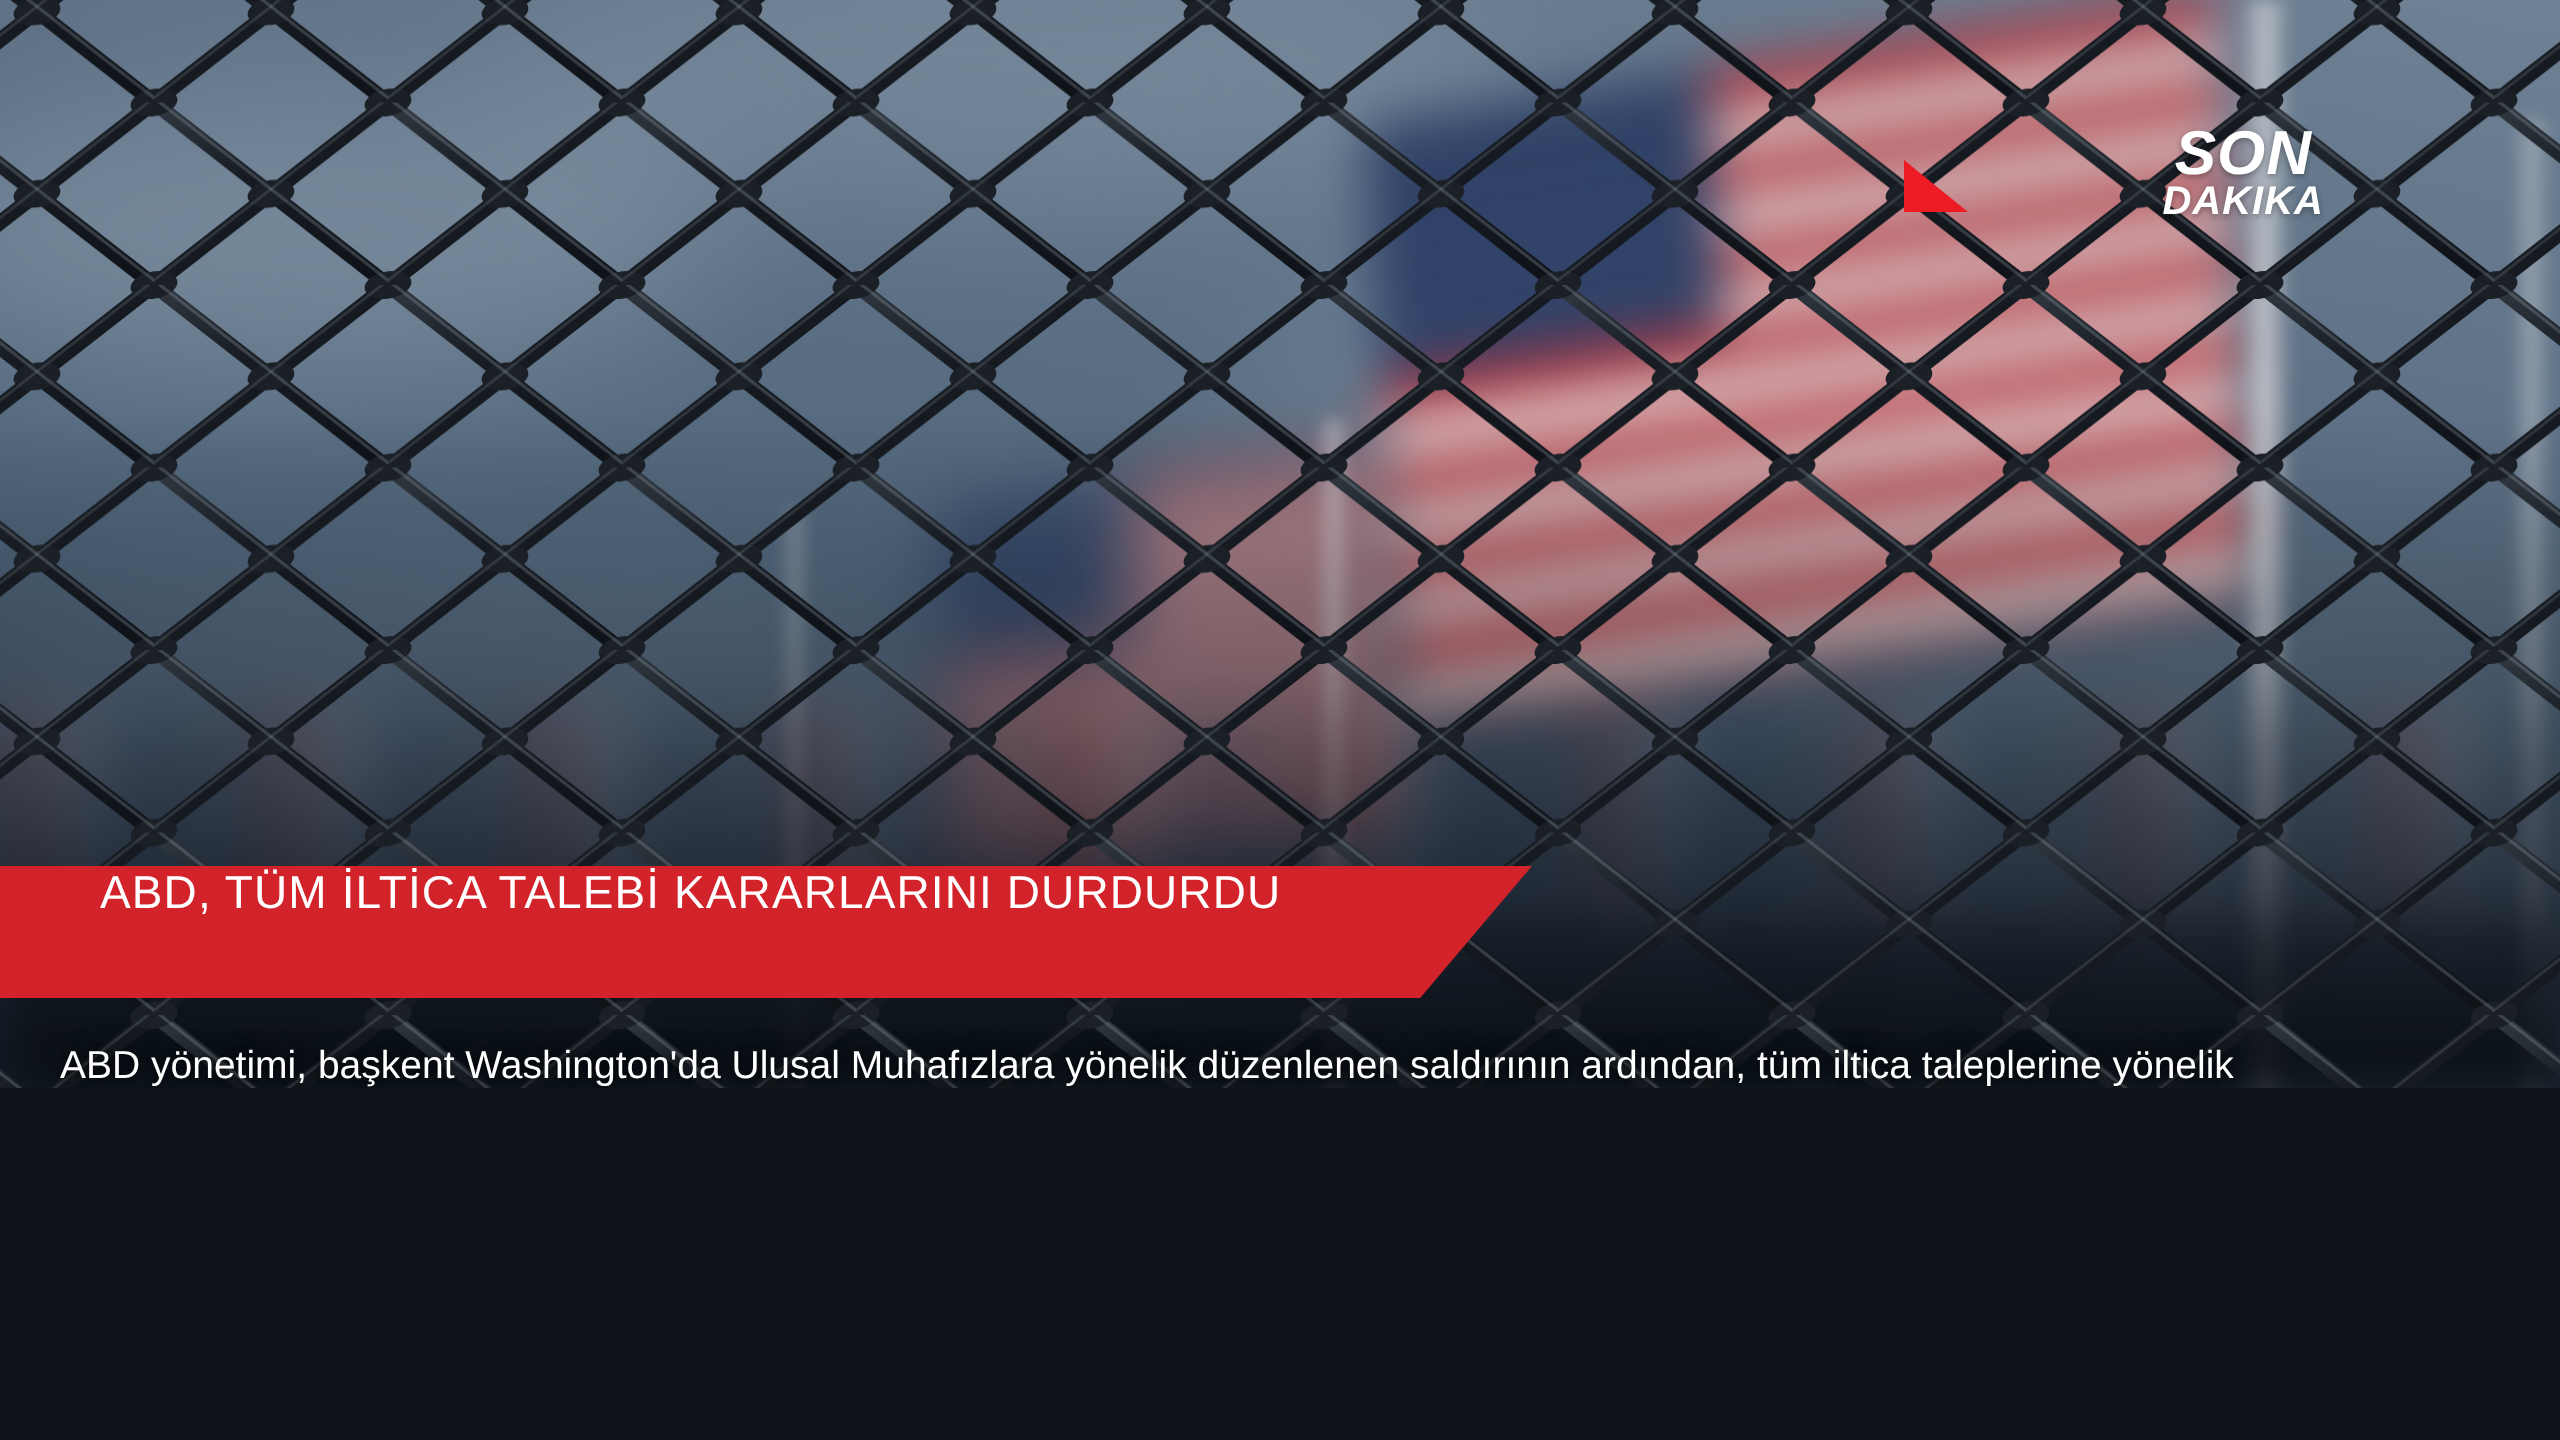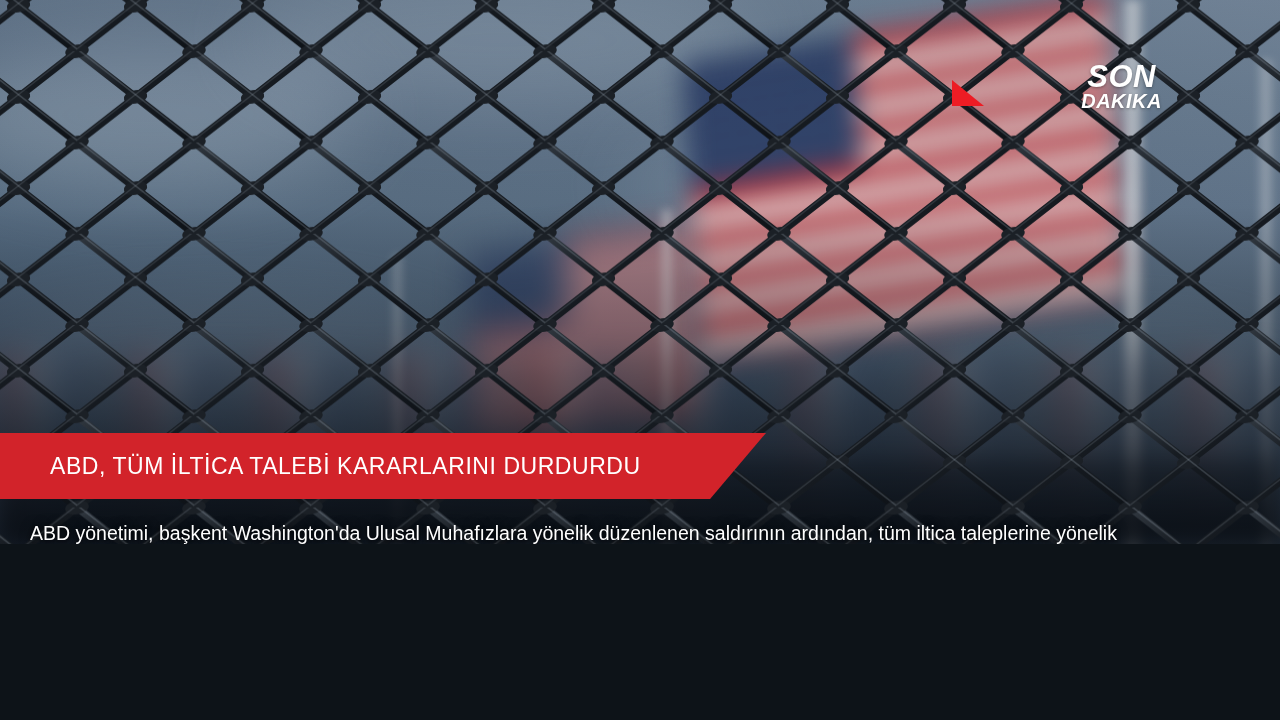--- a/index.html
+++ b/index.html
@@ -189,21 +189,20 @@
   .logo-dakika { font-size:20px; display:block; }
 
   
   .headline-bar {
     position:absolute;
     left:0; top:433px;
     width:766px; height:66px;
     background:#d2232a;
     clip-path:polygon(0 0, 100% 0, 92.7% 100%, 0 100%);
     display:flex;
-    align-items:center;
   }
   .headline-text {
     color:#ffffff;
     font-size:23px;
     font-weight:500;
     letter-spacing:.55px;
     padding-left:50px;
     white-space:nowrap;
   }
 

